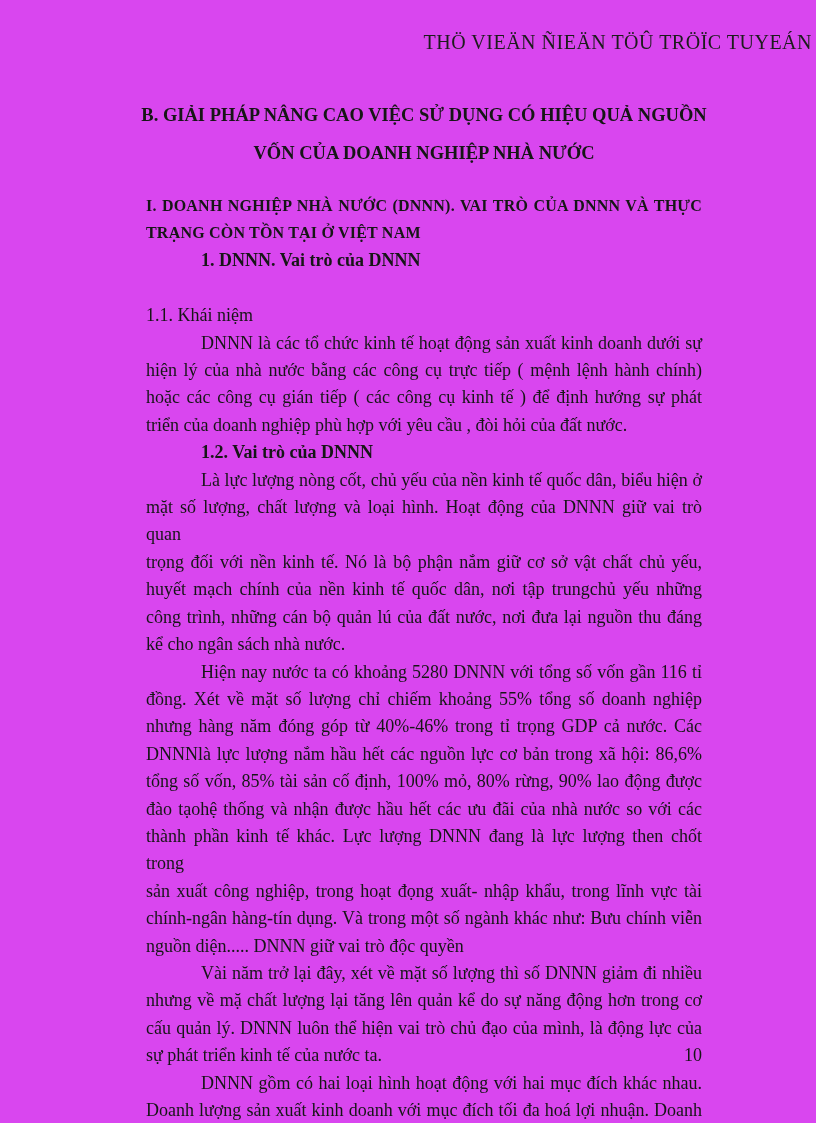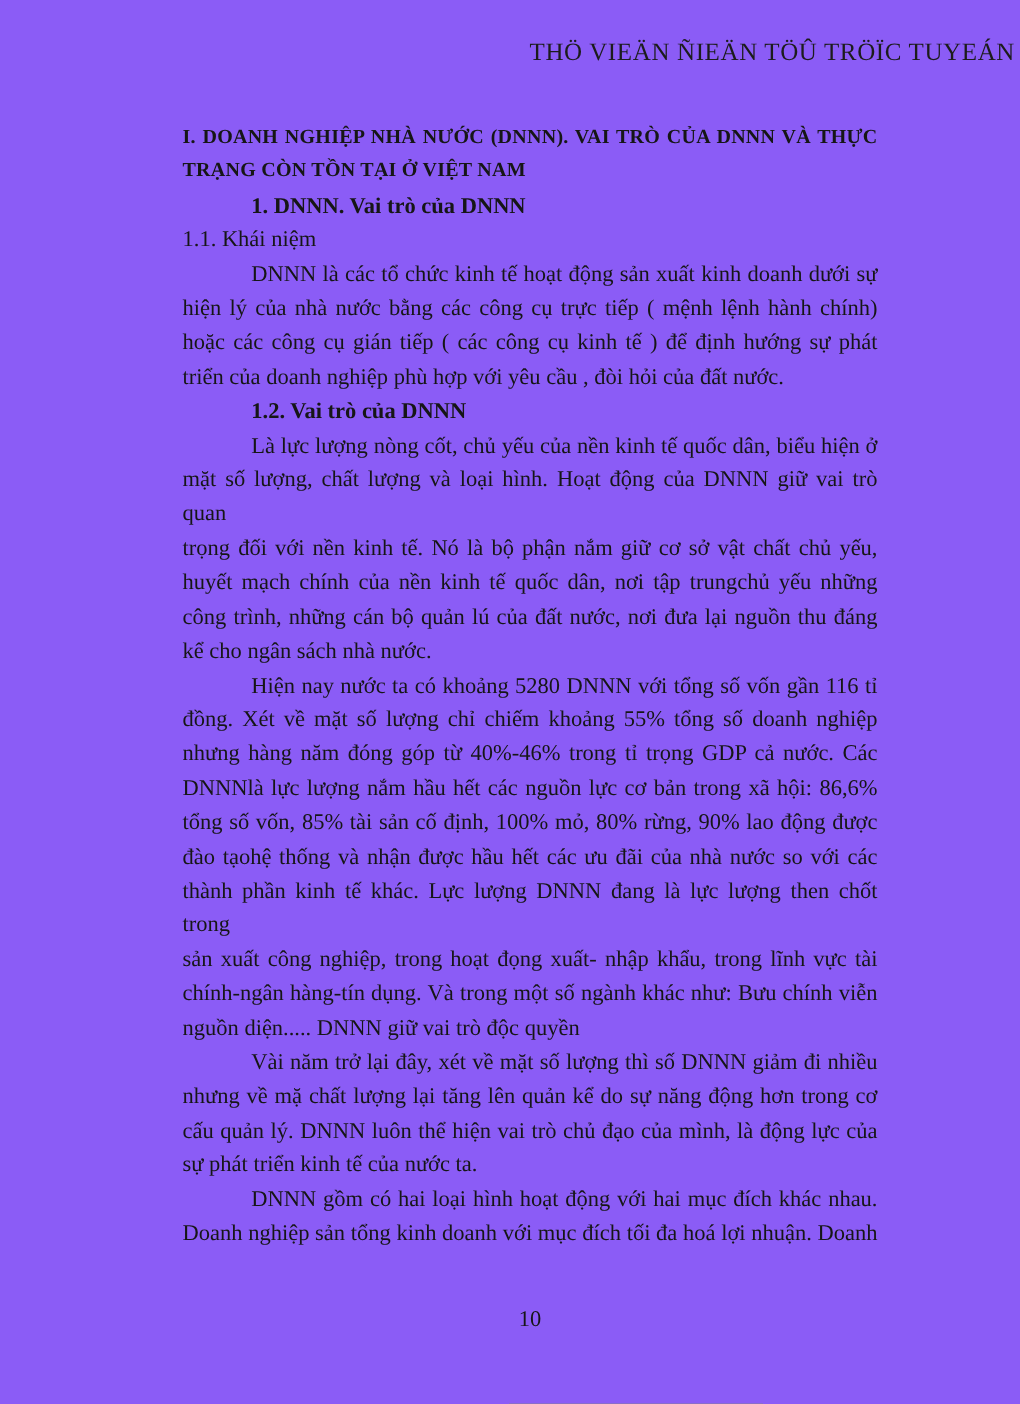--- a/index.html
+++ b/index.html
@@ -1,21 +1,21 @@
 <!DOCTYPE html>
 <html><head>
 <meta charset="utf-8">
 <style>
   html, body { margin: 0; padding: 0; background: #888; }
   .page {
     position: relative;
     width: 816px;
     height: 1123px;
     margin: 0 auto;
-    background: #8b5cf6;
+    background: #d946ef;
     font-family: "Liberation Serif", serif;
     color: #161616;
     overflow: hidden;
   }
   .banner {
     position: absolute;
     top: 31px;
     right: 4px;
     font-size: 20px;
     letter-spacing: 0.5px;
@@ -35,51 +35,55 @@
   .line {
     text-align: justify;
     text-align-last: justify;
   }
   .line.no-stretch { text-align-last: left; }
   .line.indent { padding-left: 55px; }
 
   .section-heading { font-weight: bold; font-size: 16px; letter-spacing: 0.2px; }
   .num-heading { font-weight: bold; }
   .bi-heading { font-weight: bold; }
-  .plain-heading { font-weight: normal; }
+  .plain-heading { font-weight: normal; margin-top: 28px; }
 
   .doc-title {
     font-weight: bold;
     font-size: 18.5px;
     line-height: 38px;
     width: 676px;
     margin-left: -60px;
     margin-bottom: 20px;
   }
   .doc-title .line {
     text-align: center;
     text-align-last: center;
     white-space: nowrap;
   }
   .footer-page {
     position: absolute;
     left: 146px;
     top: 1045px;
     width: 556px;
-    text-align: center;
+    text-align: right;
     font-size: 18px;
   }
 </style>
 </head>
 <body>
 
 <div class="page">
   <div class="banner">THÖ VIEÄN ÑIEÄN TÖÛ TRÖÏC TUYEÁN</div>
 
   <div class="content">
+      <div class="block doc-title">
+        <div class="line">B. GIẢI PHÁP NÂNG CAO VIỆC SỬ DỤNG CÓ HIỆU QUẢ NGUỒN</div>
+        <div class="line no-stretch">VỐN CỦA DOANH NGHIỆP NHÀ NƯỚC</div>
+      </div>
       <div class="block section-heading">
         <div class="line">I. DOANH NGHIỆP NHÀ NƯỚC (DNNN). VAI TRÒ CỦA DNNN VÀ THỰC</div>
         <div class="line no-stretch">TRẠNG CÒN TỒN TẠI Ở VIỆT NAM</div>
       </div>
       <div class="block num-heading">
         <div class="line indent no-stretch">1. DNNN. Vai trò của DNNN</div>
       </div>
       <div class="block plain-heading">
         <div class="line no-stretch">1.1. Khái niệm</div>
       </div>
@@ -113,18 +117,18 @@
         <div class="line no-stretch">nguồn diện..... DNNN giữ vai trò độc quyền</div>
       </div>
       <div class="block paragraph">
         <div class="line indent">Vài năm trở lại đây, xét về mặt số lượng thì số DNNN giảm đi nhiều</div>
         <div class="line">nhưng về mặ chất lượng lại tăng lên quản kể do sự năng động hơn trong cơ</div>
         <div class="line">cấu quản lý. DNNN luôn thể hiện vai trò chủ đạo của mình, là động lực của</div>
         <div class="line no-stretch">sự phát triển kinh tế của nước ta.</div>
       </div>
       <div class="block paragraph">
         <div class="line indent">DNNN gồm có hai loại hình hoạt động với hai mục đích khác nhau.</div>
-        <div class="line">Doanh nghiệp sản tổng kinh doanh với mục đích tối đa hoá lợi nhuận. Doanh</div>
+        <div class="line">Doanh lượng sản xuất kinh doanh với mục đích tối đa hoá lợi nhuận. Doanh</div>
       </div>
     </div>
 
   <div class="footer-page">10</div>
 </div>
 
 </body></html>

